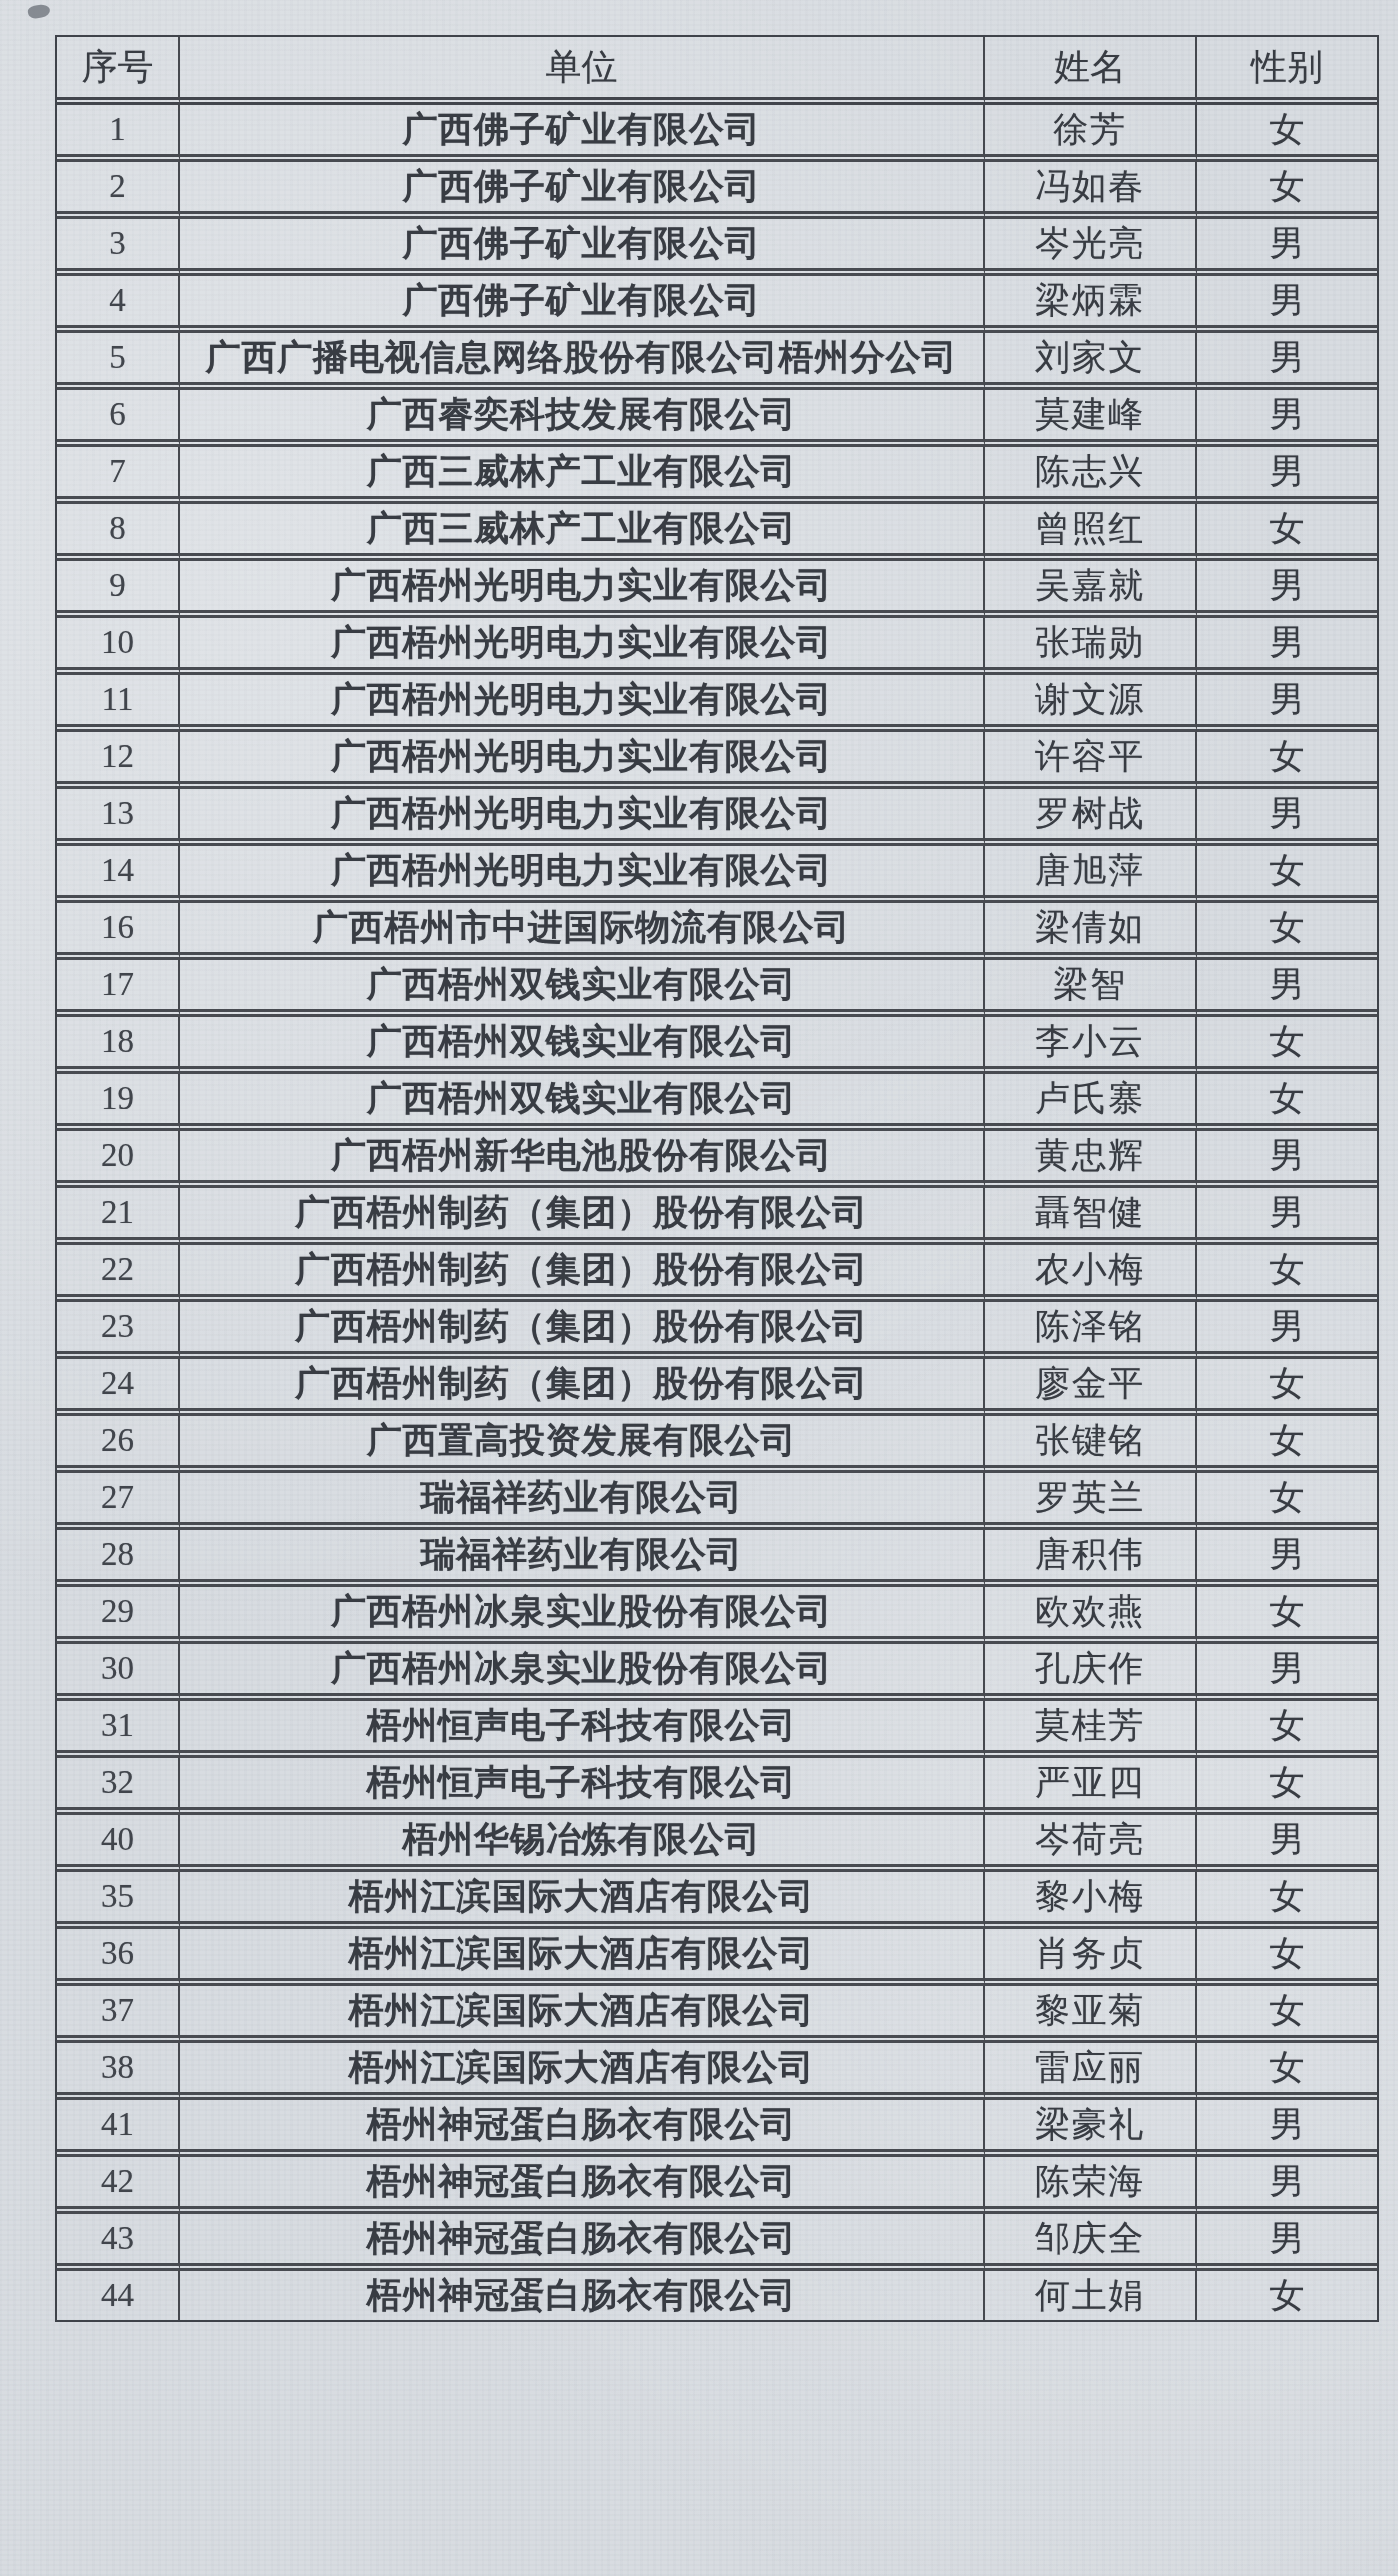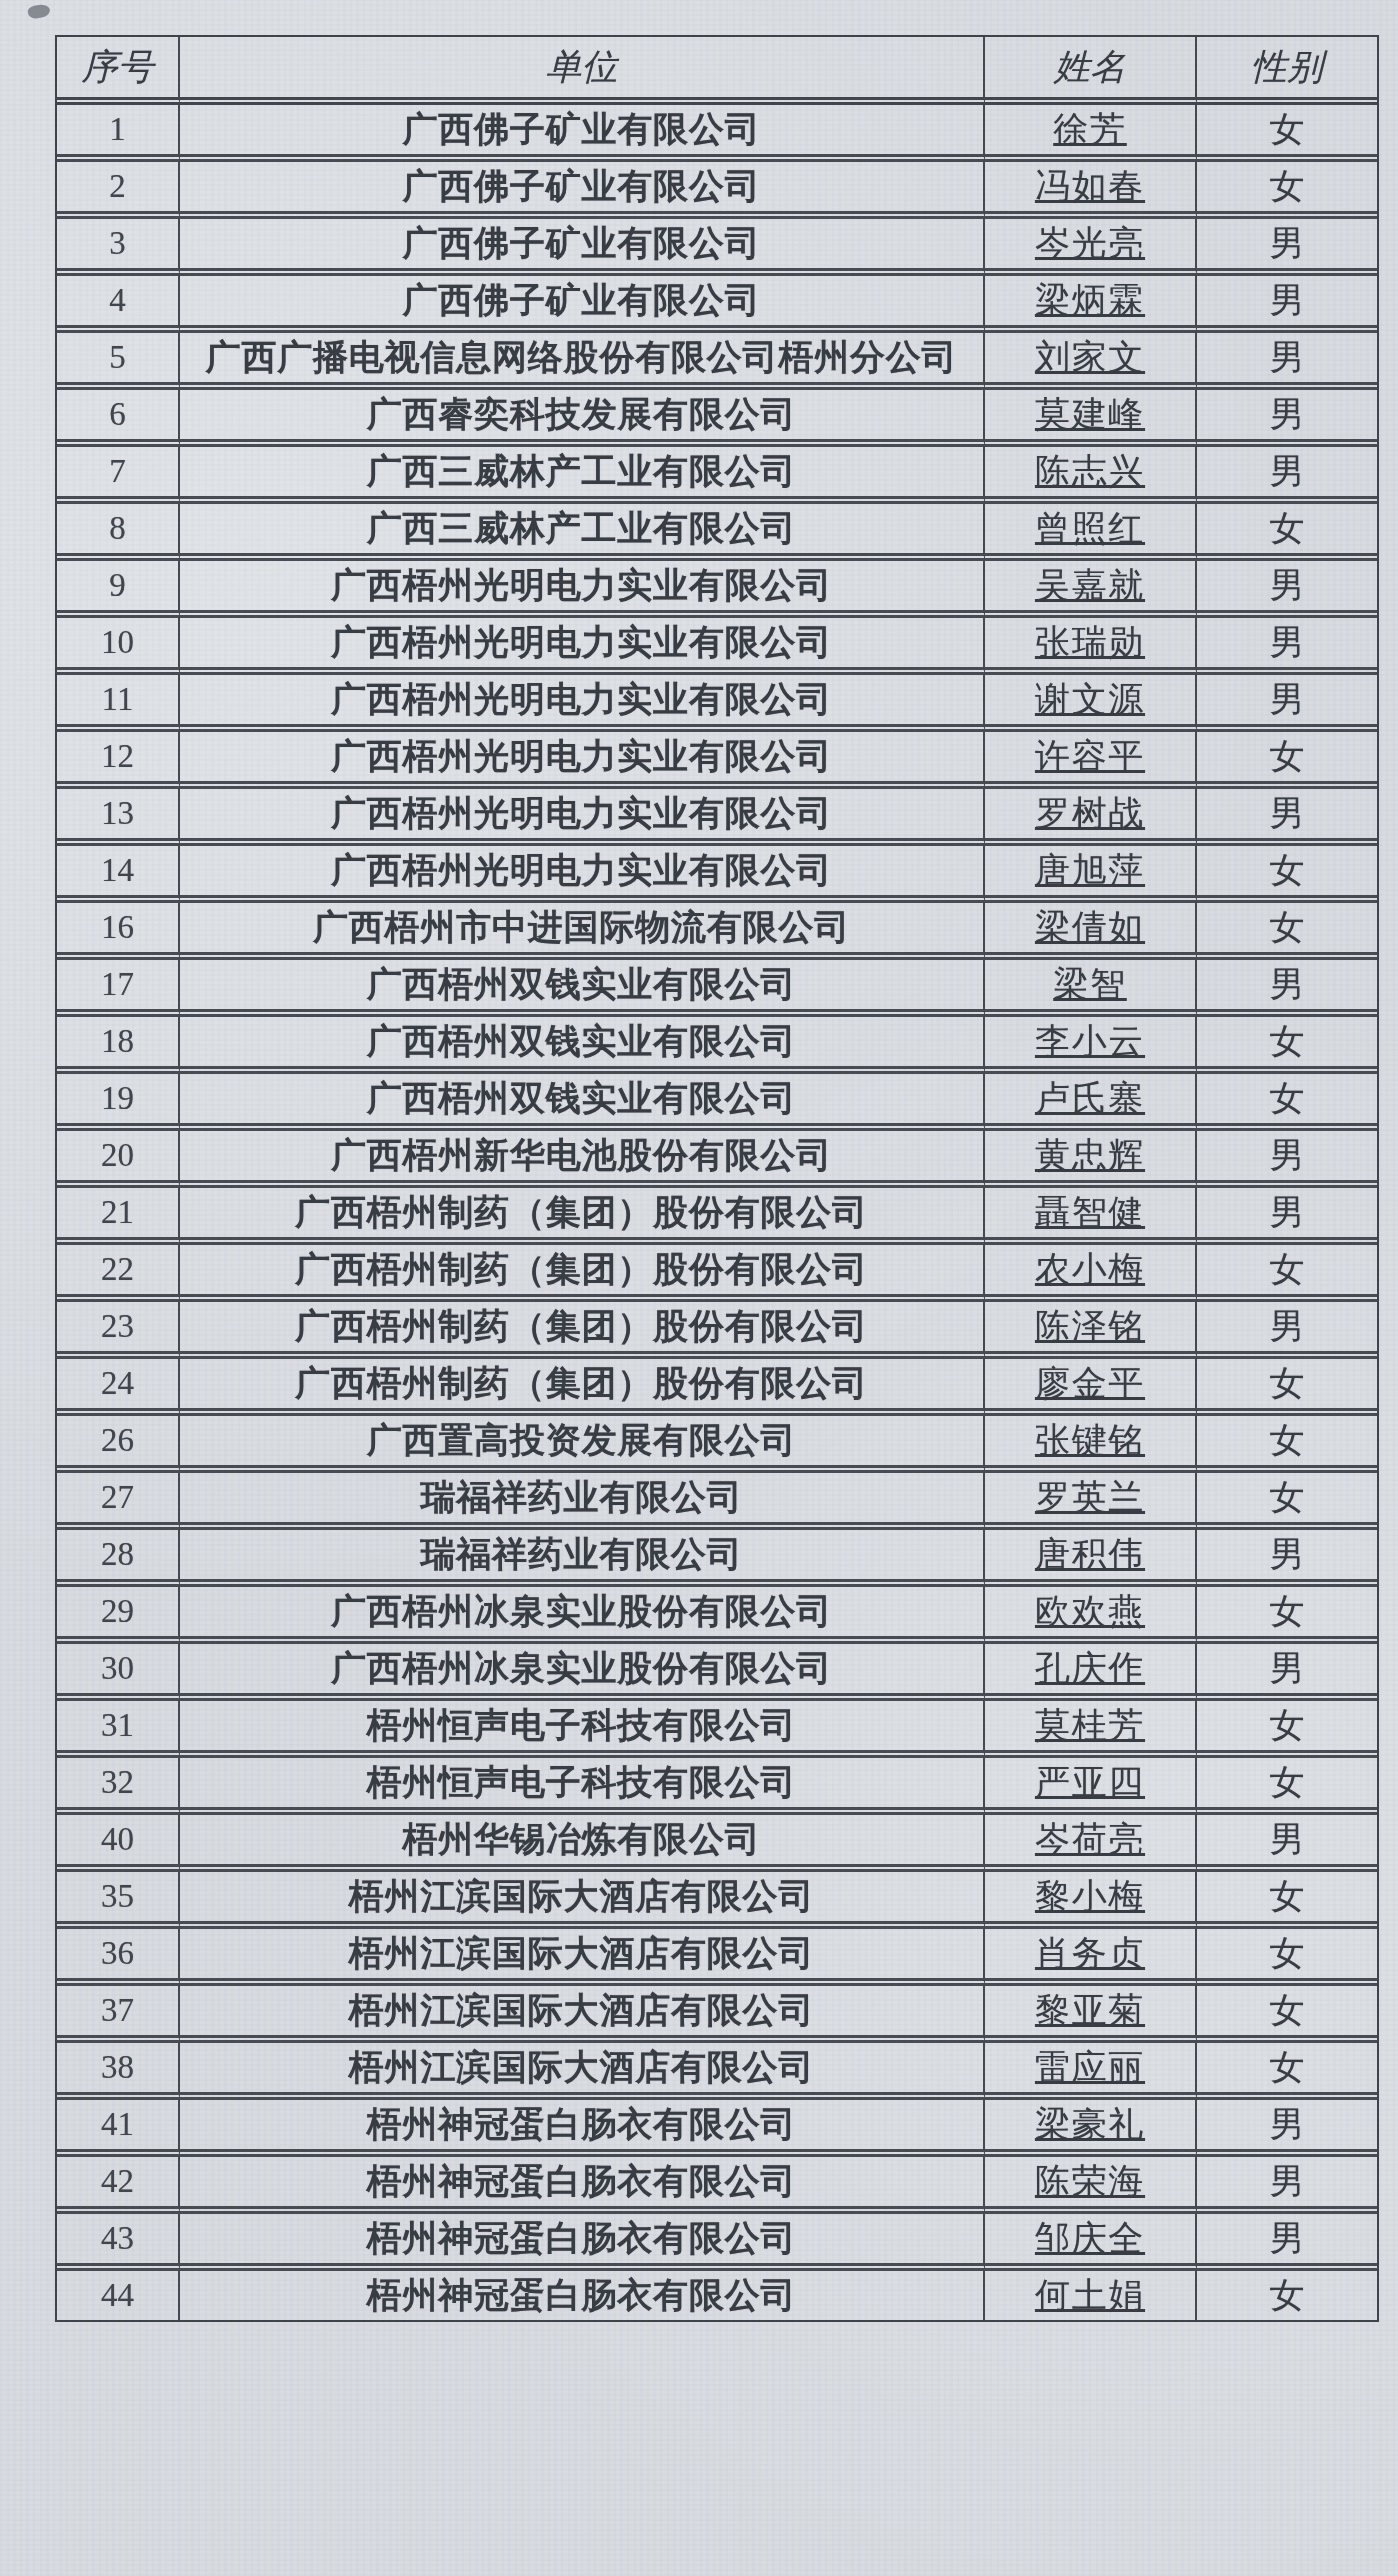--- a/index.html
+++ b/index.html
@@ -30,32 +30,31 @@
     overflow:hidden;white-space:nowrap;
     text-align:center;vertical-align:middle;
     font-weight:normal;
     color:#383c43;
     text-shadow:0 0 0.8px rgba(62,66,74,.45);
   }
   th{
     height:58px;font-size:36px;
     border-bottom:8.3px double #42454c;
     border-right:2.5px solid #46494f;
-    font-style:italic;
   }
   td{
     height:47px;font-size:35px;
     border-bottom:8.3px double #484b51;
     border-right:2.5px solid #46494f;
   }
   th:last-child,td:last-child{border-right:none;}
   tbody tr:last-child td{border-bottom:none;}
   td[data-name="cell-no"]{font-size:33px;color:#41454c;}
   td[data-name="cell-unit"]{letter-spacing:0.8px;font-weight:bold;}
-  td[data-name="cell-name"]{letter-spacing:1.7px;text-decoration:underline;}
+  td[data-name="cell-name"]{letter-spacing:1.7px;}
 </style>
 </head>
 <body data-name="scanned-page">
 
 <div class="scan-mark" data-name="scan-artifact"></div>
 
 <div class="sheet" data-name="document-sheet">
   <table class="roster" data-name="roster-table">
     <colgroup>
       <col style="width:123px">

